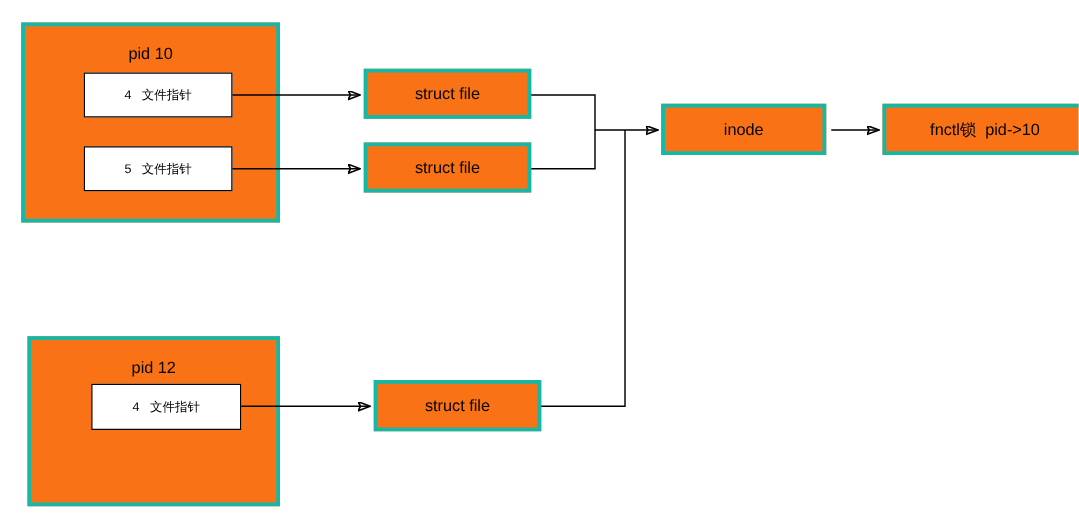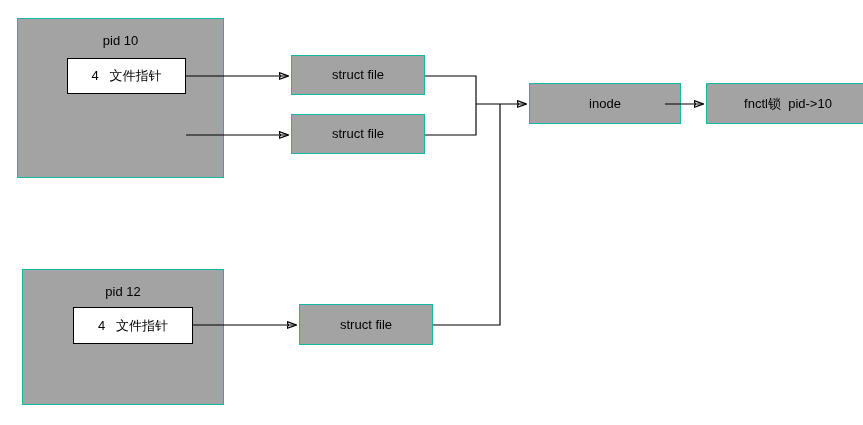--- a/index.html
+++ b/index.html
@@ -14,22 +14,22 @@
   #canvas {
     position: relative;
     width: 863px;
     height: 425px;
     background: #ffffff;
     overflow: hidden;
   }
   .box {
     position: absolute;
     box-sizing: border-box;
-    border: 1px solid #14b8a6;
-    background: #a3a3a3;
+    border: 3px solid #14b8a6;
+    background: #f97316;
     display: flex;
     align-items: center;
     justify-content: center;
     color: #000000;
     font-size: 13px;
     line-height: 1.2;
     text-align: center;
     white-space: pre;
   }
   .container-box {
@@ -45,21 +45,21 @@
     white-space: pre;
   }
   .inner-box {
     position: absolute;
     box-sizing: border-box;
     border: 1px solid #000000;
     background: #ffffff;
     display: flex;
     align-items: center;
     justify-content: center;
-    font-size: 13px;
+    font-size: 10px;
     color: #000000;
     white-space: pre;
   }
   svg.wires {
     position: absolute;
     left: 0;
     top: 0;
     width: 863px;
     height: 425px;
     pointer-events: none;
@@ -74,39 +74,42 @@
 <body>
 
 <div id="canvas">
 
   <div class="box container-box" style="left:17px; top:18px; width:207px; height:160px;">
     <div class="container-title" style="top:14px;">pid 10</div>
   </div>
   <div class="inner-box" style="left:67px; top:58px; width:119px; height:36px;">
     <span>4   文件指针</span>
   </div>
+  <div class="inner-box" style="left:67px; top:117px; width:119px; height:36px;">
+    <span>5   文件指针</span>
+  </div>
 
   <div class="box container-box" style="left:22px; top:269px; width:202px; height:136px;">
     <div class="container-title" style="top:14px;">pid 12</div>
   </div>
   <div class="inner-box" style="left:73px; top:307px; width:120px; height:37px;">
     <span>4   文件指针</span>
   </div>
 
   <div class="box" style="left:291px; top:55px; width:134px; height:40px;">
     <span>struct file</span>
   </div>
   <div class="box" style="left:291px; top:114px; width:134px; height:40px;">
     <span>struct file</span>
   </div>
   <div class="box" style="left:299px; top:304px; width:134px; height:41px;">
     <span>struct file</span>
   </div>
 
-  <div class="box" style="left:529px; top:83px; width:152px; height:41px;">
+  <div class="box" style="left:529px; top:83px; width:132px; height:41px;">
     <span>inode</span>
   </div>
 
   <div class="box" style="left:706px; top:83px; width:164px; height:41px;">
     <span>fnctl锁  pid-&gt;10</span>
   </div>
 
   <svg class="wires" viewBox="0 0 863 425">
     <defs>
       <marker id="arrow" markerWidth="9" markerHeight="9" refX="8.2" refY="3.1" orient="auto" markerUnits="strokeWidth">

